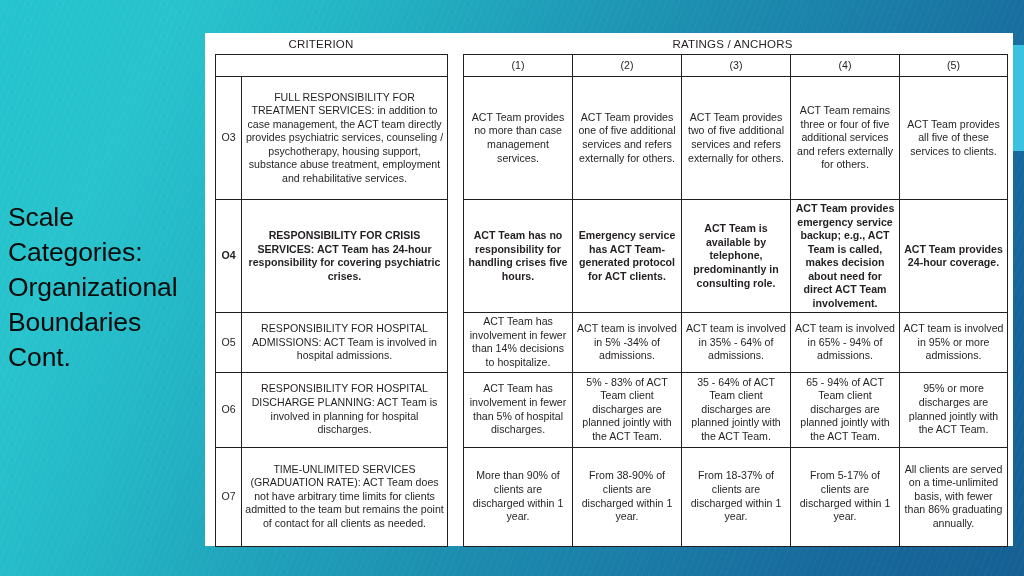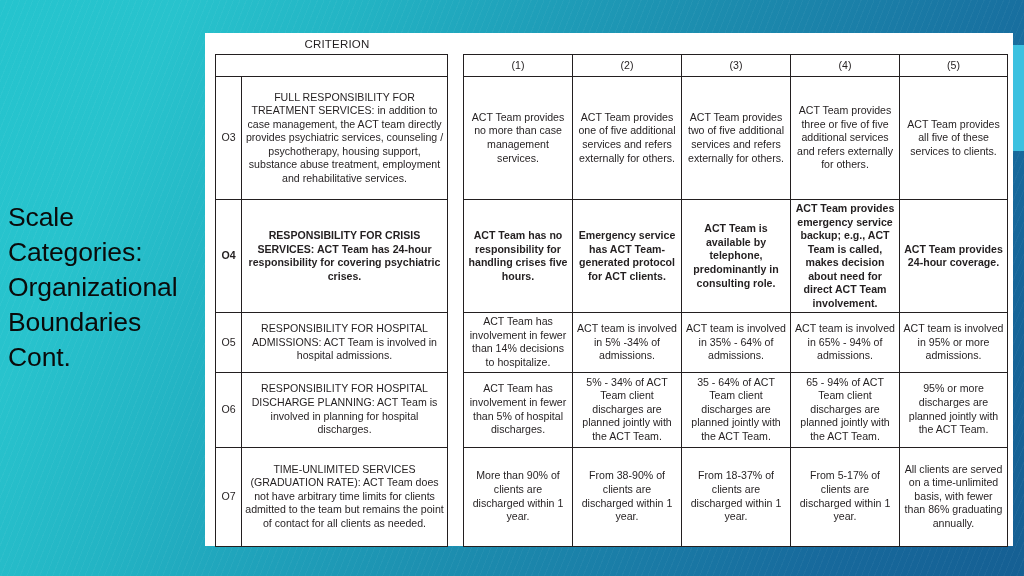--- a/index.html
+++ b/index.html
@@ -89,21 +89,21 @@
   
   .hdr-row {
     position: absolute;
     left: 0;
     top: 5px;
     width: 808px;
     height: 18px;
   }
   .hdr-criterion {
     position: absolute;
-    left: 16px;
+    left: 0;
     top: 0;
     width: 232px;
     text-align: center;
     font-size: 11.5px;
     color: #231f20;
     letter-spacing: 0.2px;
   }
   .hdr-ratings {
     position: absolute;
     left: 255px;
@@ -196,20 +196,21 @@
 
   <div class="right-accent"></div>
 
   <div class="slide-title">Scale Categories: Organizational Boundaries Cont.</div>
 
   <div class="panel">
     <div class="table-wrap">
 
       <div class="hdr-row">
         <div class="hdr-criterion">CRITERION</div>
+        <div class="hdr-ratings">RATINGS / ANCHORS</div>
       </div>
 
       <table class="grid">
         <colgroup>
           <col class="c-id">
           <col class="c-crit">
           <col class="c-gap">
           <col class="c-r1">
           <col class="c-r2">
           <col class="c-r3">
@@ -228,21 +229,21 @@
             <th class="num">(5)</th>
           </tr>
 
           <tr class="r-o3">
             <td class="idcell">O3</td>
             <td class="critcell">FULL RESPONSIBILITY FOR TREATMENT SERVICES:  in addition to case management, the ACT team directly provides psychiatric services, counseling / psychotherapy, housing support, substance abuse treatment, employment and rehabilitative services.</td>
             <td class="gap"></td>
             <td class="ratecell">ACT Team provides no more than case management services.</td>
             <td class="ratecell">ACT Team provides one of five additional services and refers externally for others.</td>
             <td class="ratecell">ACT Team provides two of five additional services and refers externally for others.</td>
-            <td class="ratecell">ACT Team provides three or five of five additional services and refers externally for others.</td>
+            <td class="ratecell">ACT Team remains three or four of five additional services and refers externally for others.</td>
             <td class="ratecell">ACT Team provides all five of these services to clients.</td>
           </tr>
 
           <tr class="r-o4">
             <td class="idcell">O4</td>
             <td class="critcell">RESPONSIBILITY FOR CRISIS SERVICES:  ACT Team has 24-hour responsibility for covering psychiatric crises.</td>
             <td class="gap"></td>
             <td class="ratecell">ACT Team has no responsibility for handling crises five hours.</td>
             <td class="ratecell">Emergency service has ACT Team-generated protocol for ACT clients.</td>
             <td class="ratecell">ACT Team is available by telephone, predominantly in consulting role.</td>
@@ -259,21 +260,21 @@
             <td class="ratecell">ACT team is involved in 35% - 64% of admissions.</td>
             <td class="ratecell">ACT team is involved in 65% - 94% of admissions.</td>
             <td class="ratecell">ACT team is involved in 95% or more admissions.</td>
           </tr>
 
           <tr class="r-o6">
             <td class="idcell">O6</td>
             <td class="critcell">RESPONSIBILITY FOR HOSPITAL DISCHARGE PLANNING:  ACT Team is involved in planning for hospital discharges.</td>
             <td class="gap"></td>
             <td class="ratecell">ACT Team has involvement in fewer than 5% of hospital discharges.</td>
-            <td class="ratecell">5% - 34% of ACT Team client discharges are planned jointly with the ACT Team.</td>
+            <td class="ratecell">5% - 83% of ACT Team client discharges are planned jointly with the ACT Team.</td>
             <td class="ratecell">35 - 64% of ACT Team client discharges are planned jointly with the ACT Team.</td>
             <td class="ratecell">65 - 94% of ACT Team client discharges are planned jointly with the ACT Team.</td>
             <td class="ratecell">95% or more discharges are planned jointly with the ACT Team.</td>
           </tr>
 
           <tr class="r-o7">
             <td class="idcell">O7</td>
             <td class="critcell">TIME-UNLIMITED SERVICES (GRADUATION RATE):  ACT Team does not have arbitrary time limits for clients admitted to the team but remains the point of contact for all clients as needed.</td>
             <td class="gap"></td>
             <td class="ratecell">More than 90% of clients are discharged within 1 year.</td>

